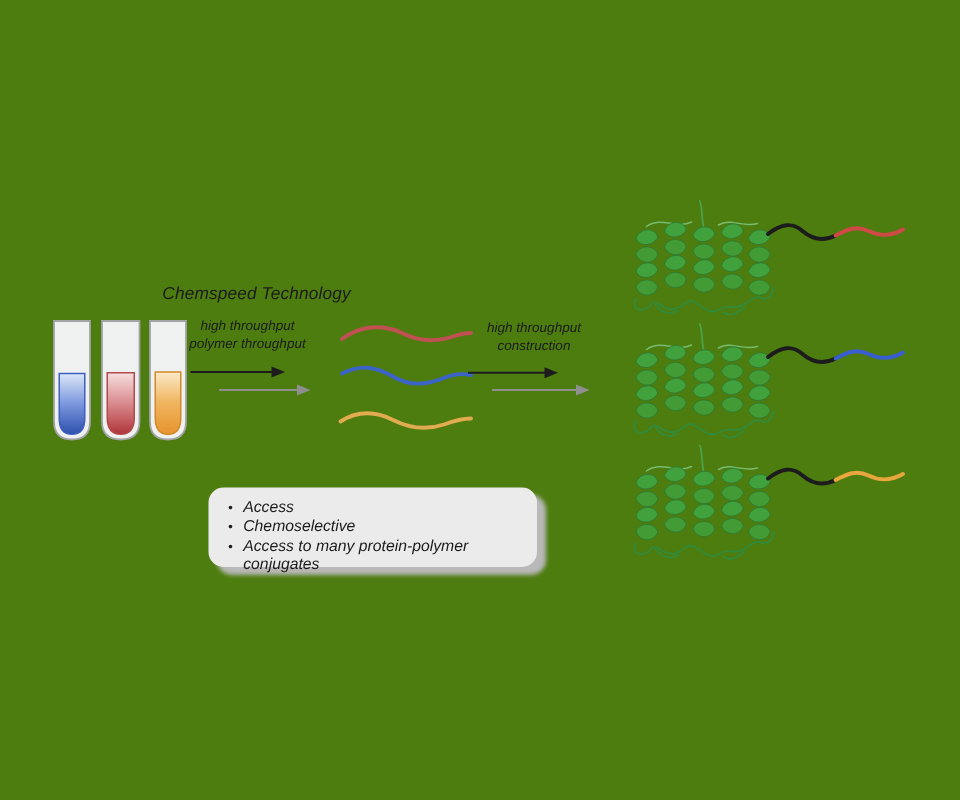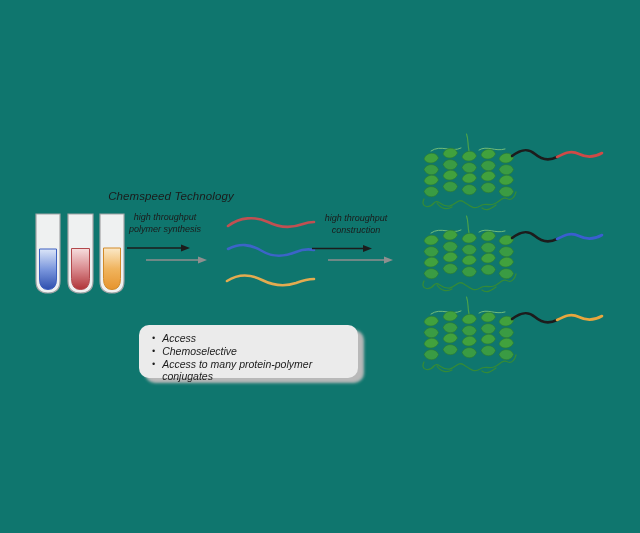--- a/index.html
+++ b/index.html
@@ -1,17 +1,17 @@
 <!DOCTYPE html>
 <html><head>
 <meta charset="utf-8">
 <style>
   html,body{margin:0;padding:0;background:#ffffff;}
   .canvas{
-    position:relative;width:640px;height:533px;background:#0f766e;
+    position:relative;width:640px;height:533px;background:#4d7c0f;
     font-family:"Liberation Sans",sans-serif;color:#1b1b1b;overflow:hidden;
   }
   .label{position:absolute;font-style:italic;text-align:center;}
   .title{left:96px;top:190px;width:150px;font-size:11.5px;letter-spacing:.1px;}
   .step1{left:117px;top:212px;width:96px;font-size:9px;line-height:11.5px;}
   .step2{left:308px;top:213px;width:96px;font-size:9px;line-height:11.5px;}
   .features{
     position:absolute;left:139px;top:325px;width:219px;height:53px;
     background:#ebebeb;border-radius:10px;box-shadow:6px 5px 3px #b9b9b9;
     box-sizing:border-box;padding:7px 8px 0 13px;
@@ -123,21 +123,21 @@
       <use href="#protein"></use>
       <path class="tail" d="M91,10 C100,3 107,2 114,8 C121,14 128,15 136,11" stroke="#1c1c1c"></path>
       <path class="tail" d="M136,11 C144,7 150,4 158,8 C166,12 174,11 181,7" stroke="#e8a63e"></path>
     </g>
   </svg>
 
   <div class="label title">Chemspeed Technology</div>
 
   <div class="label step1">
     <div>high throughput</div>
-    <div>polymer synthesis</div>
+    <div>polymer throughput</div>
   </div>
 
   <div class="label step2">
     <div>high throughput</div>
     <div>construction</div>
   </div>
 
   <div class="features">
     <ul>
       <li>

